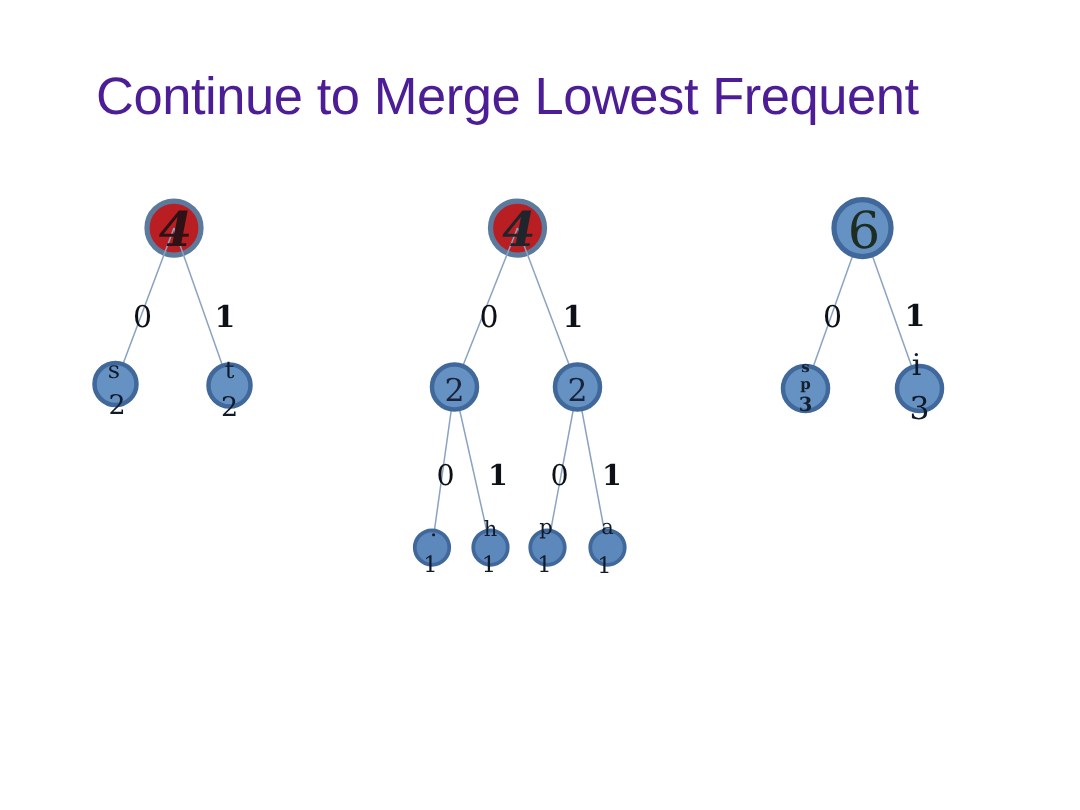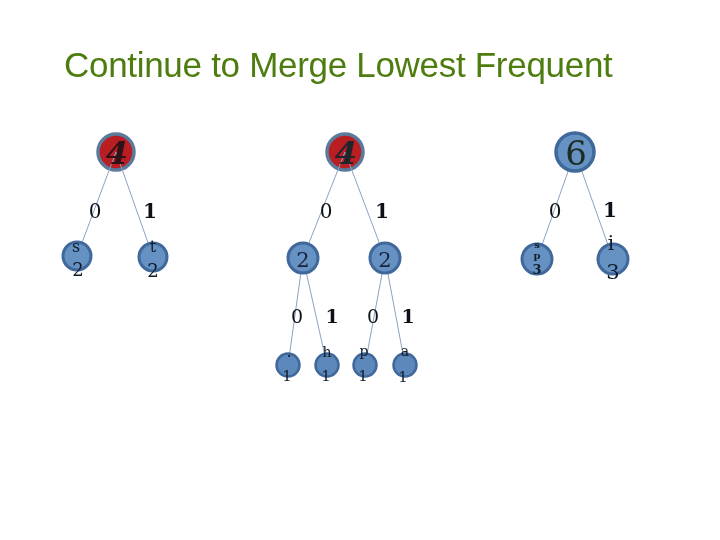--- a/index.html
+++ b/index.html
@@ -7,21 +7,21 @@
          font-family:"Liberation Sans",sans-serif;}
   .title{position:absolute;left:64px;top:46px;margin:0;font-size:35px;font-weight:400;
          letter-spacing:-0.3px;color:#161616;line-height:1.1;white-space:nowrap;}
   .diagram{position:absolute;left:0;top:0;}
   text{font-family:"DejaVu Serif","Liberation Serif",serif;}
 </style>
 </head>
 <body>
 
 <div class="slide" style="background: rgb(255, 255, 255);">
-  <h1 class="title" style="color: #4d7c0f; text-align: center;">Continue to Merge Lowest Frequent</h1>
+  <h1 class="title" style="color: #4c1d95; text-align: center;">Continue to Merge Lowest Frequent</h1>
   <svg id="diagram" class="diagram" width="720" height="540" viewBox="0 0 720 540">
       <circle cx="116" cy="152" r="18" fill="#b91e23" stroke="#5b7a9c" stroke-width="3.5"></circle>
       <circle cx="345" cy="152" r="18" fill="#b91e23" stroke="#5b7a9c" stroke-width="3.5"></circle>
       <line x1="116" y1="152" x2="77" y2="256" stroke="#8ba3c1" stroke-width="1"></line>
       <line x1="116" y1="152" x2="153" y2="257" stroke="#8ba3c1" stroke-width="1"></line>
       <line x1="345" y1="152" x2="303" y2="258" stroke="#8ba3c1" stroke-width="1"></line>
       <line x1="345" y1="152" x2="385" y2="258" stroke="#8ba3c1" stroke-width="1"></line>
       <line x1="303" y1="258" x2="288" y2="365" stroke="#8ba3c1" stroke-width="1"></line>
       <line x1="303" y1="258" x2="327" y2="365" stroke="#8ba3c1" stroke-width="1"></line>
       <line x1="385" y1="258" x2="365" y2="365" stroke="#8ba3c1" stroke-width="1"></line>

